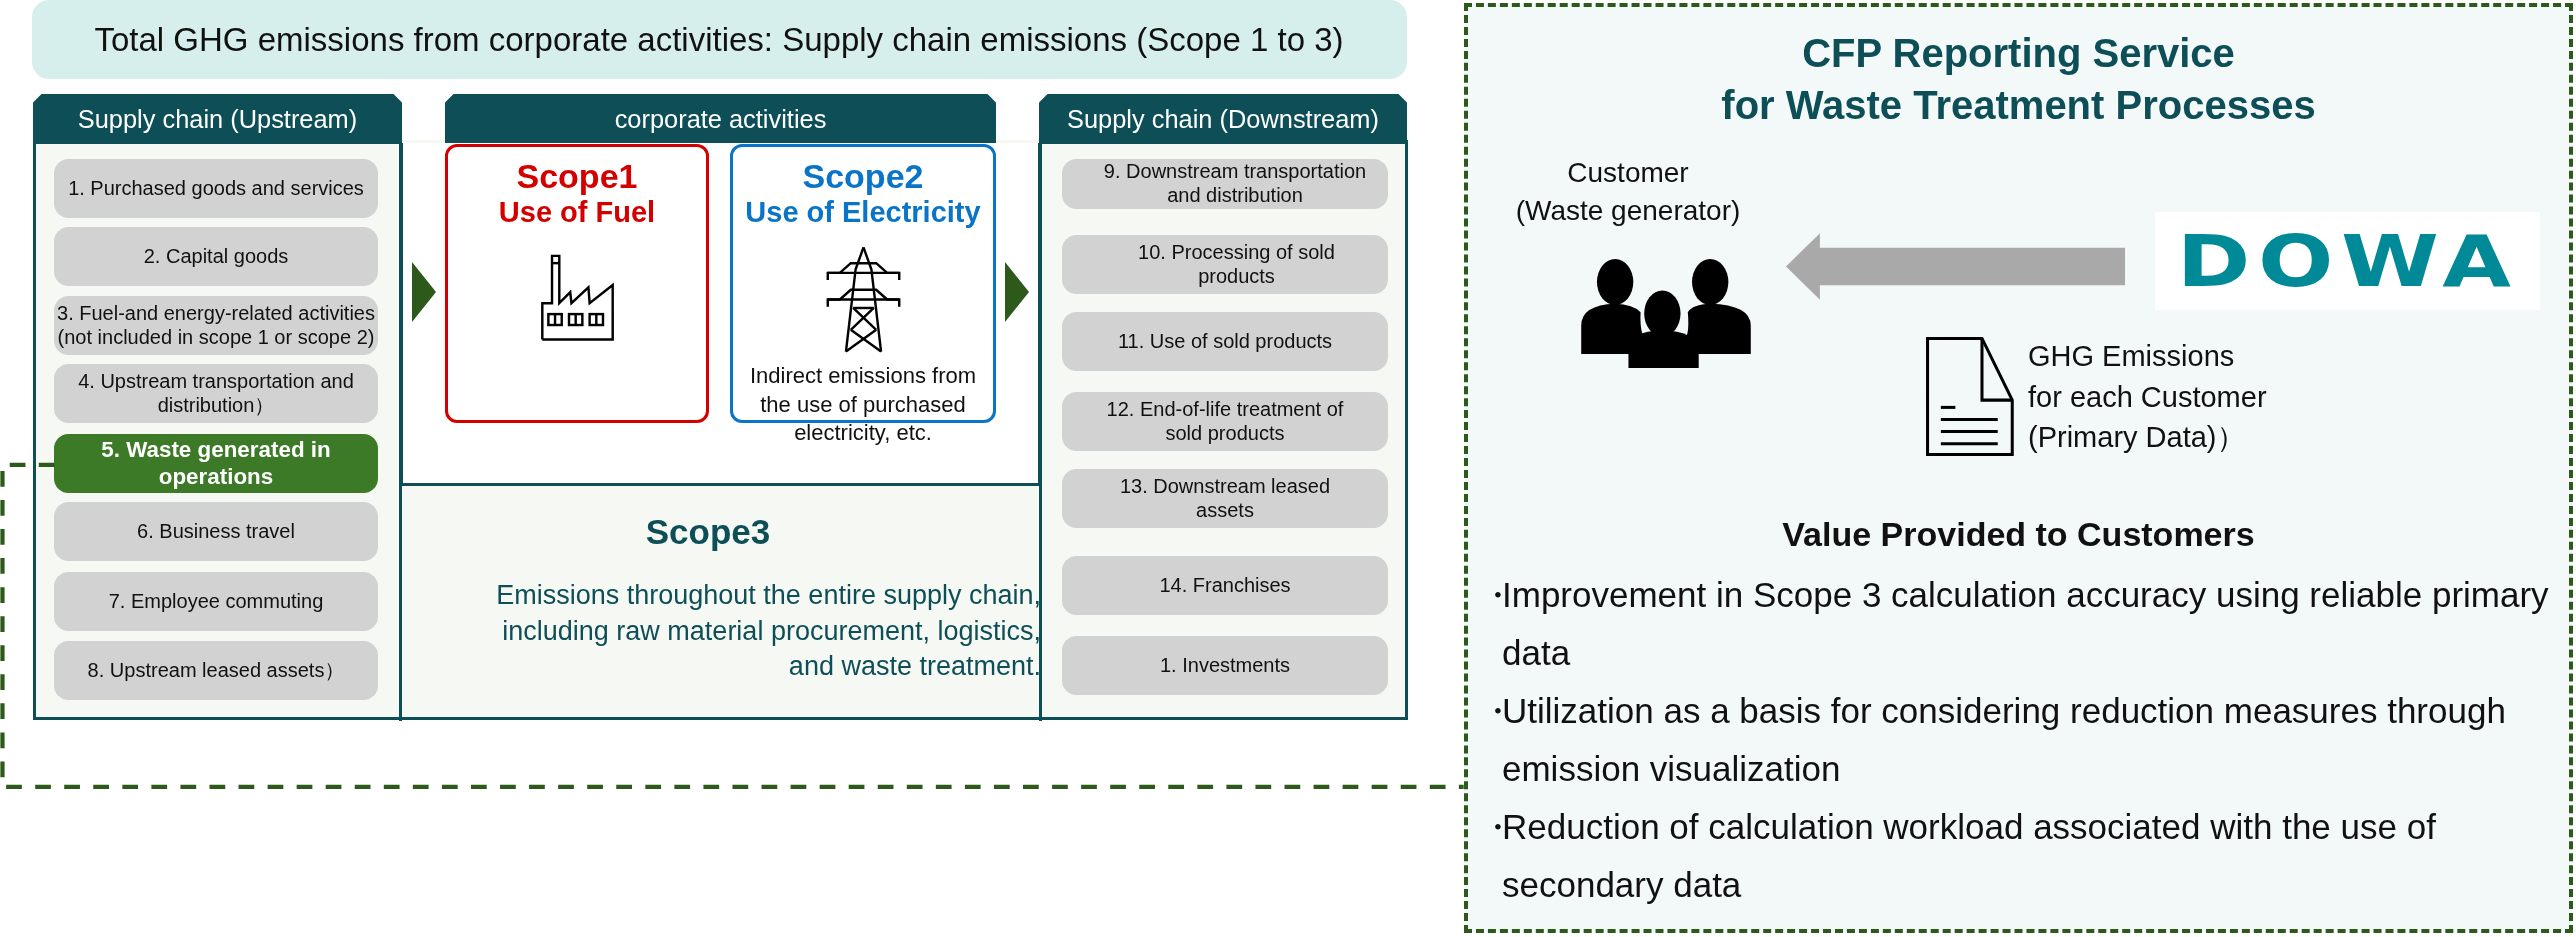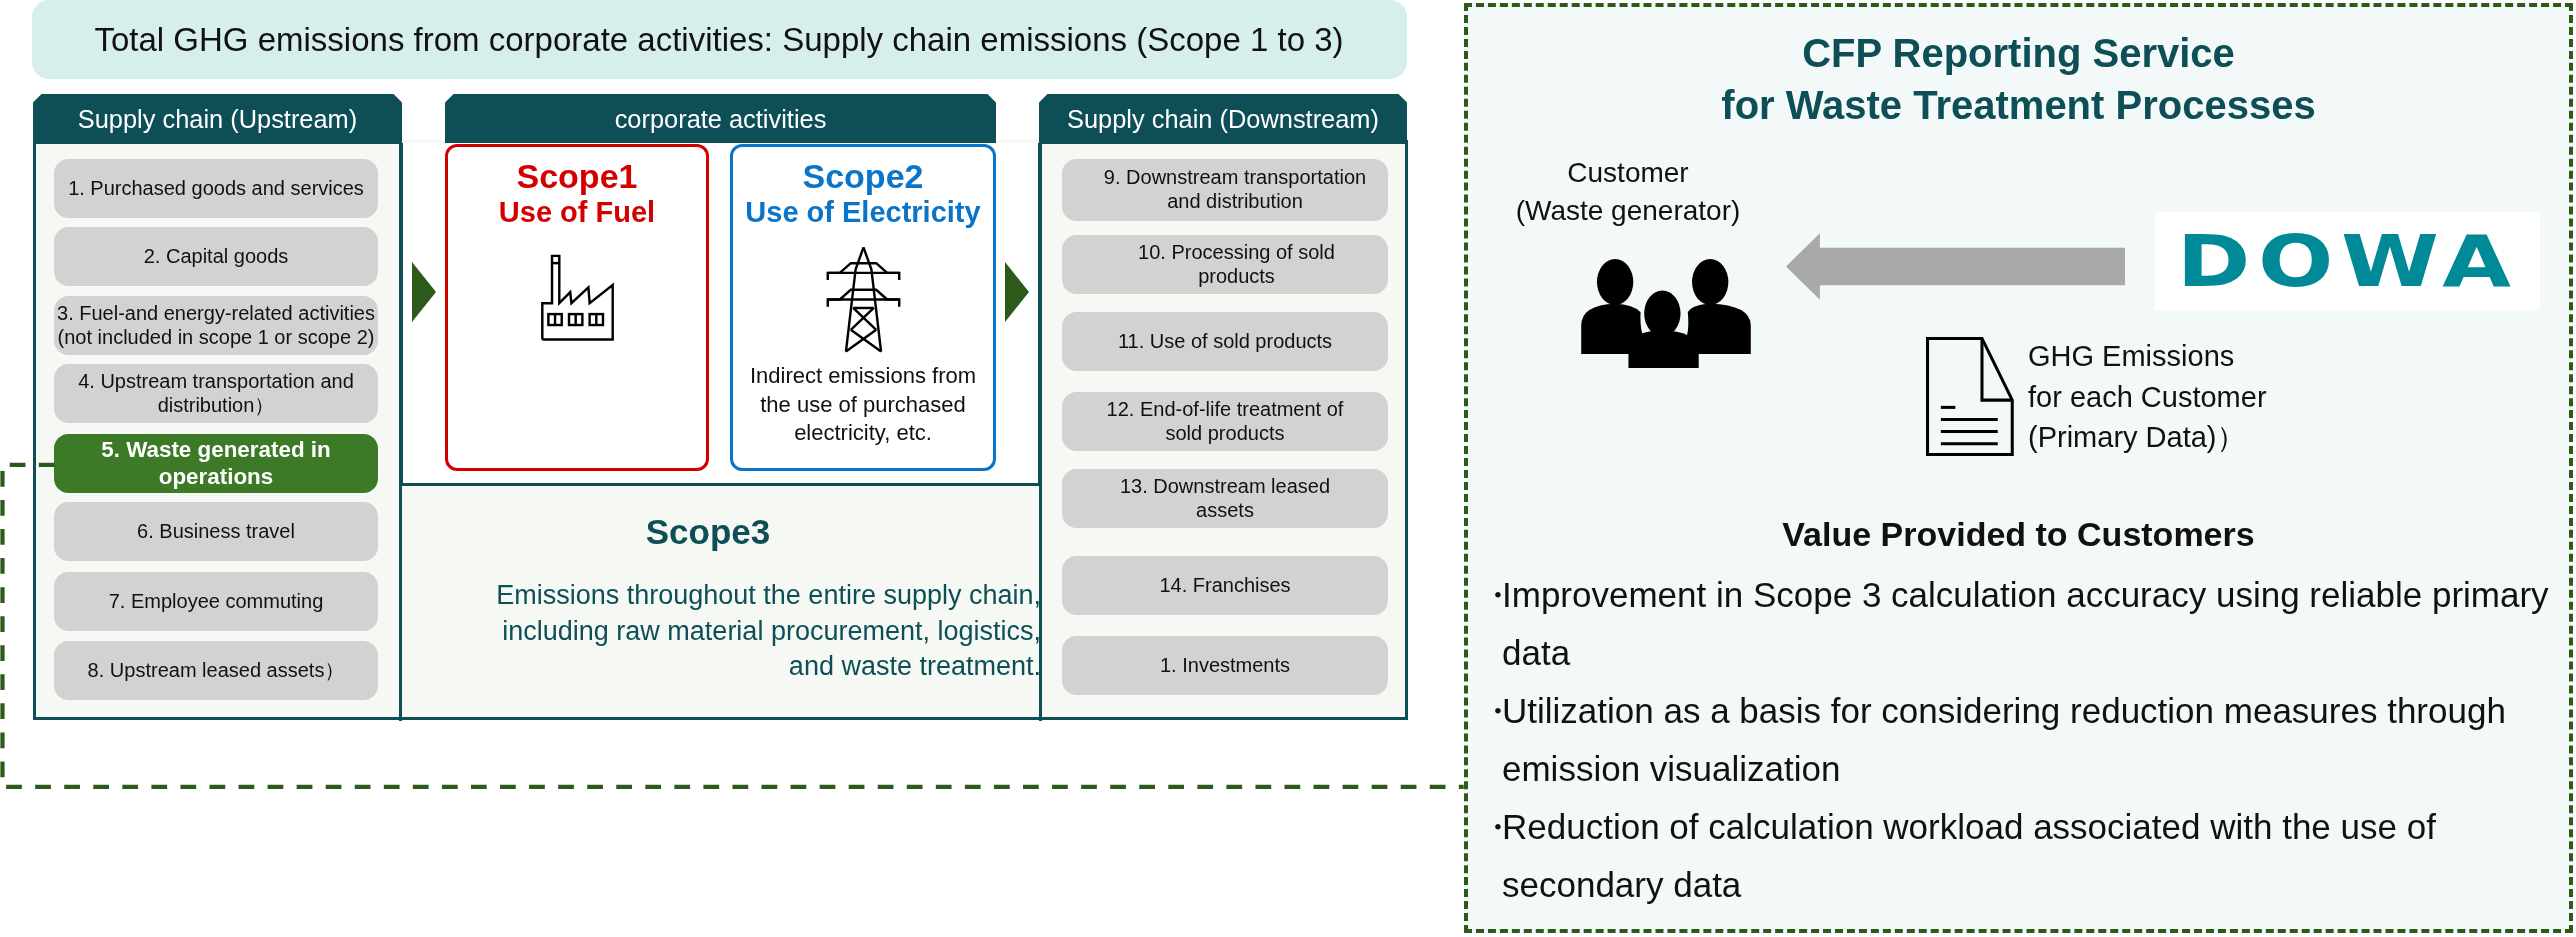--- a/index.html
+++ b/index.html
@@ -26,21 +26,21 @@
   #up-border { left:33px; top:143px; width:369px; height:578px; border-right:3.6px solid #0e4f57; }
   #down-border { left:1039px; top:143px; width:368px; height:578px; border-left:3.6px solid #0e4f57; }
 
   .item { left:0; width:0; border-radius:14.5px; background:#d2d2d2; color:#111; font-size:20px;
      display:flex; align-items:center; justify-content:center; text-align:center; line-height:1.18; }
   .item.highlight { background:#3d7a27; color:#fff; font-weight:bold; font-size:22.4px; }
 
   
   #corp-frame { left:400px; top:143px; width:641px; height:343px; background:#fff;
      border:3.6px solid #0e4f57; border-top:none; }
-  .scope-box { top:144px; height:327px; border-radius:12px; background:#fff;
+  .scope-box { top:144px; height:279px; border-radius:12px; background:#fff;
      display:flex; flex-direction:column; align-items:center; }
   #scope1 { left:445px; width:264px; border:3.6px solid #d40000; }
   #scope2 { left:730px; width:266px; border:3.6px solid #0a74c8; }
   .scope-title { font-weight:bold; font-size:34px; margin-top:11px; line-height:1.1; }
   .scope-sub { font-weight:bold; font-size:29px; line-height:1.2; }
   .scope-desc { font-size:22px; text-align:center; line-height:1.3; color:#111; }
 
   #scope3-title { left:400px; top:512px; width:616px; text-align:center; font-size:35px;
      font-weight:bold; color:#0e4f57; }
   #scope3-desc { left:400px; top:578px; width:641px; text-align:right; font-size:27px;
@@ -86,21 +86,21 @@
     <div class="abs item" style="left: 54px; width: 324px; top: 364px; height: 59px; white-space: pre-line;">4. Upstream transportation and
 distribution）</div>
     <div class="abs item highlight" style="left: 54px; width: 324px; top: 434px; height: 59px; white-space: pre-line;">5. Waste generated in
 operations</div>
     <div class="abs item" style="left: 54px; width: 324px; top: 502px; height: 59px; white-space: pre-line;">6. Business travel</div>
     <div class="abs item" style="left: 54px; width: 324px; top: 572px; height: 59px; white-space: pre-line;">7. Employee commuting</div>
     <div class="abs item" style="left: 54px; width: 324px; top: 641px; height: 59px; white-space: pre-line;">8. Upstream leased assets）</div>
   </div>
 
 <div id="downstream-items">
-    <div class="abs item" style="left: 1062px; width: 326px; top: 159px; height: 62px; white-space: pre-line; padding-left: 20px;">9. Downstream transportation
+    <div class="abs item" style="left: 1062px; width: 326px; top: 159px; height: 50px; white-space: pre-line; padding-left: 20px;">9. Downstream transportation
 and distribution</div>
     <div class="abs item" style="left: 1062px; width: 326px; top: 235px; height: 59px; white-space: pre-line; padding-left: 23px;">10. Processing of sold
 products</div>
     <div class="abs item" style="left: 1062px; width: 326px; top: 312px; height: 59px; white-space: pre-line;">11. Use of sold products</div>
     <div class="abs item" style="left: 1062px; width: 326px; top: 392px; height: 59px; white-space: pre-line;">12. End-of-life treatment of
 sold products</div>
     <div class="abs item" style="left: 1062px; width: 326px; top: 469px; height: 59px; white-space: pre-line;">13. Downstream leased
 assets</div>
     <div class="abs item" style="left: 1062px; width: 326px; top: 556px; height: 59px; white-space: pre-line;">14. Franchises</div>
     <div class="abs item" style="left: 1062px; width: 326px; top: 636px; height: 59px; white-space: pre-line;">1. Investments</div>

